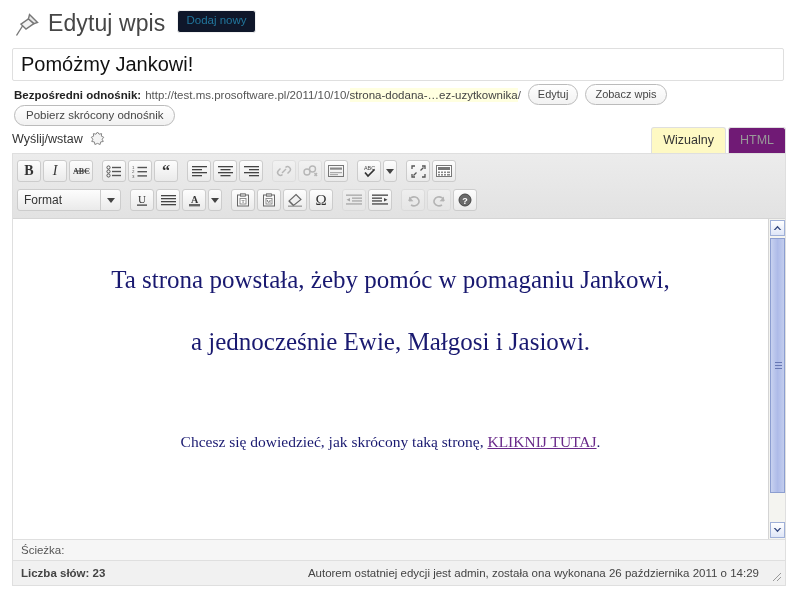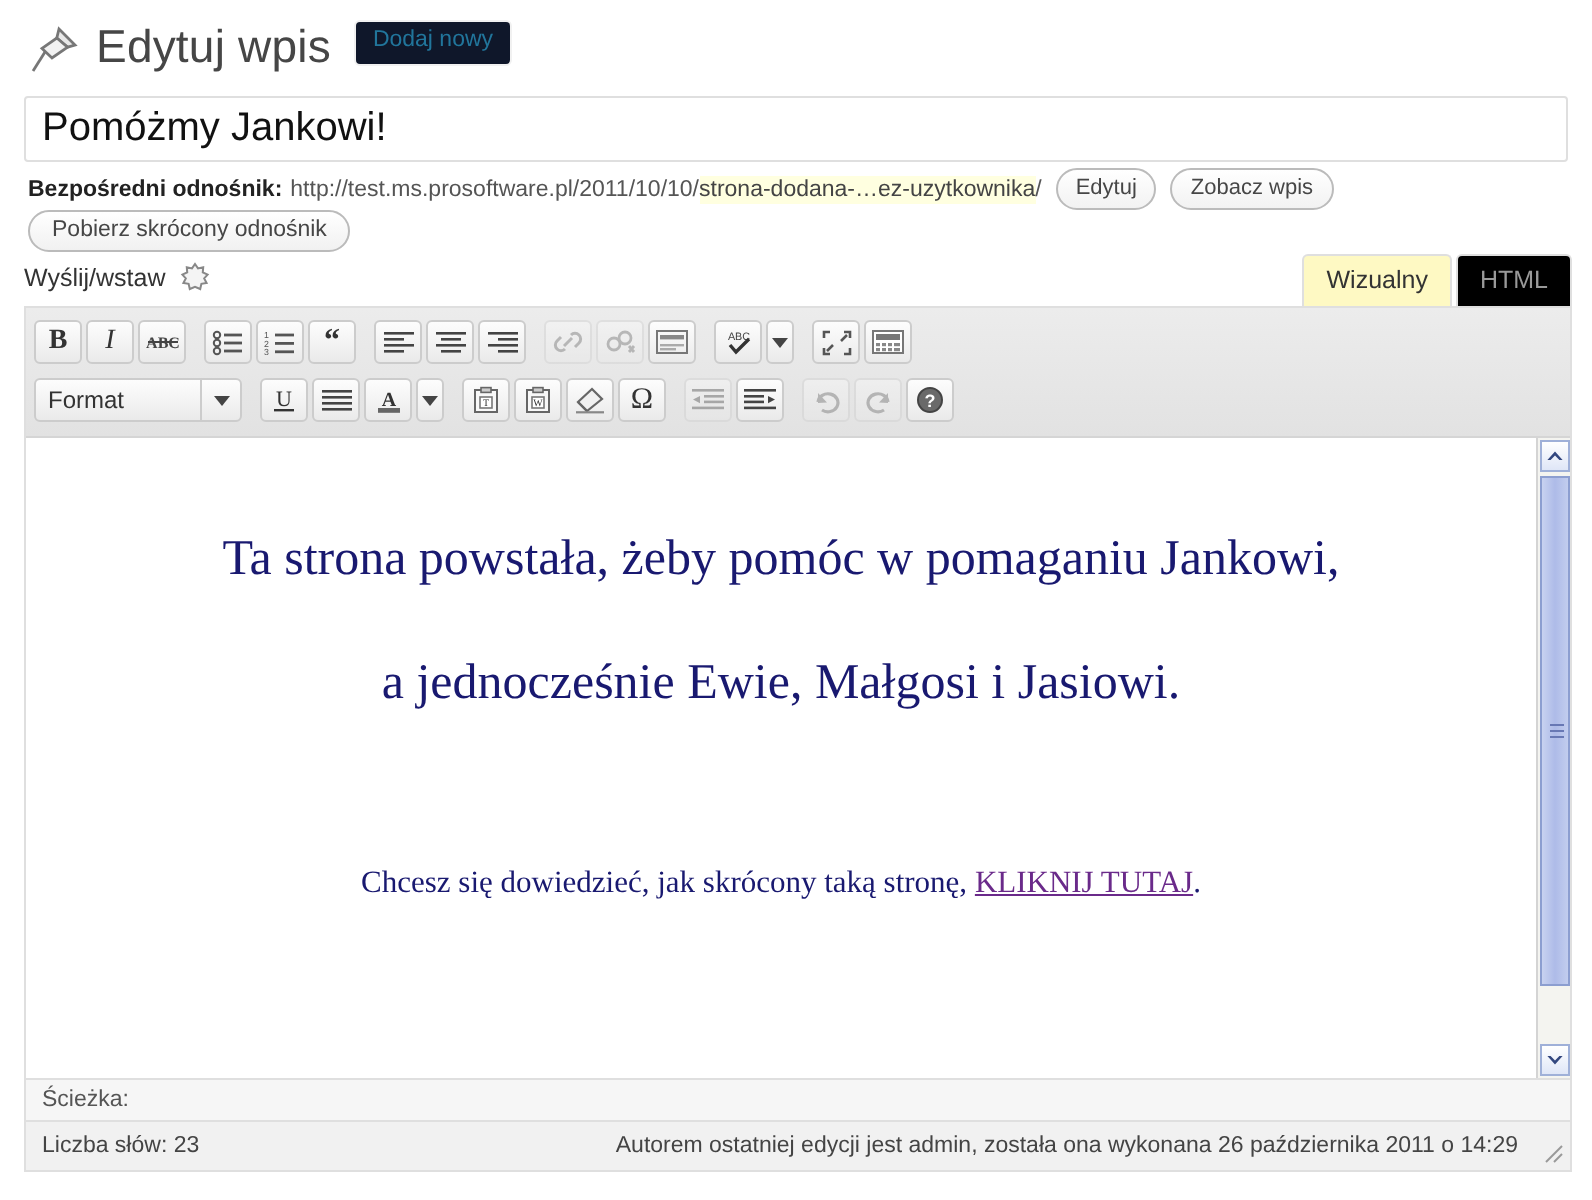--- a/index.html
+++ b/index.html
@@ -109,21 +109,21 @@
     font-size: 12.5px;
     padding: 4px 11px 4px;
     border: 1px solid #dfdfdf;
     border-bottom: none;
     border-radius: 3px 3px 0 0;
     cursor: pointer;
     line-height: 1.35;
     position: relative;
   }
   .etab.active { background: #fef9c3; color: #333; border-color: #dfdfdf; z-index: 2; }
-  .etab.inactive { background: #000000; color: #999; border-color: #dfdfdf; margin-left: 2px; }
+  .etab.inactive { background: #701a75; color: #999; border-color: #dfdfdf; margin-left: 2px; }
 
   
   .editor-box {
     margin: 0 10px 0 12px;
     border: 1px solid #dfdfdf;
     background: #fff;
     width: 774px;
   }
   .toolbar {
     background: #e9e9e9;
@@ -248,21 +248,21 @@
     padding-left: 8px;
   }
   .word-bar {
     height: 24px;
     background: #f1f1f1;
     font-size: 11.5px; color: #444;
     display: flex; align-items: center;
     position: relative;
     padding-left: 8px;
   }
-  .word-count { flex: none; }
+  .word-count { flex: none; font-weight: bold; }
   .edit-info {
     position: absolute; left: 0; right: 22px;
     text-align: right; padding-right: 4px;
     color: #444;
   }
   .resize-grip { position: absolute; right: 3px; bottom: 3px; width: 10px; height: 10px; }
 </style>
 </head>
 <body>
 

